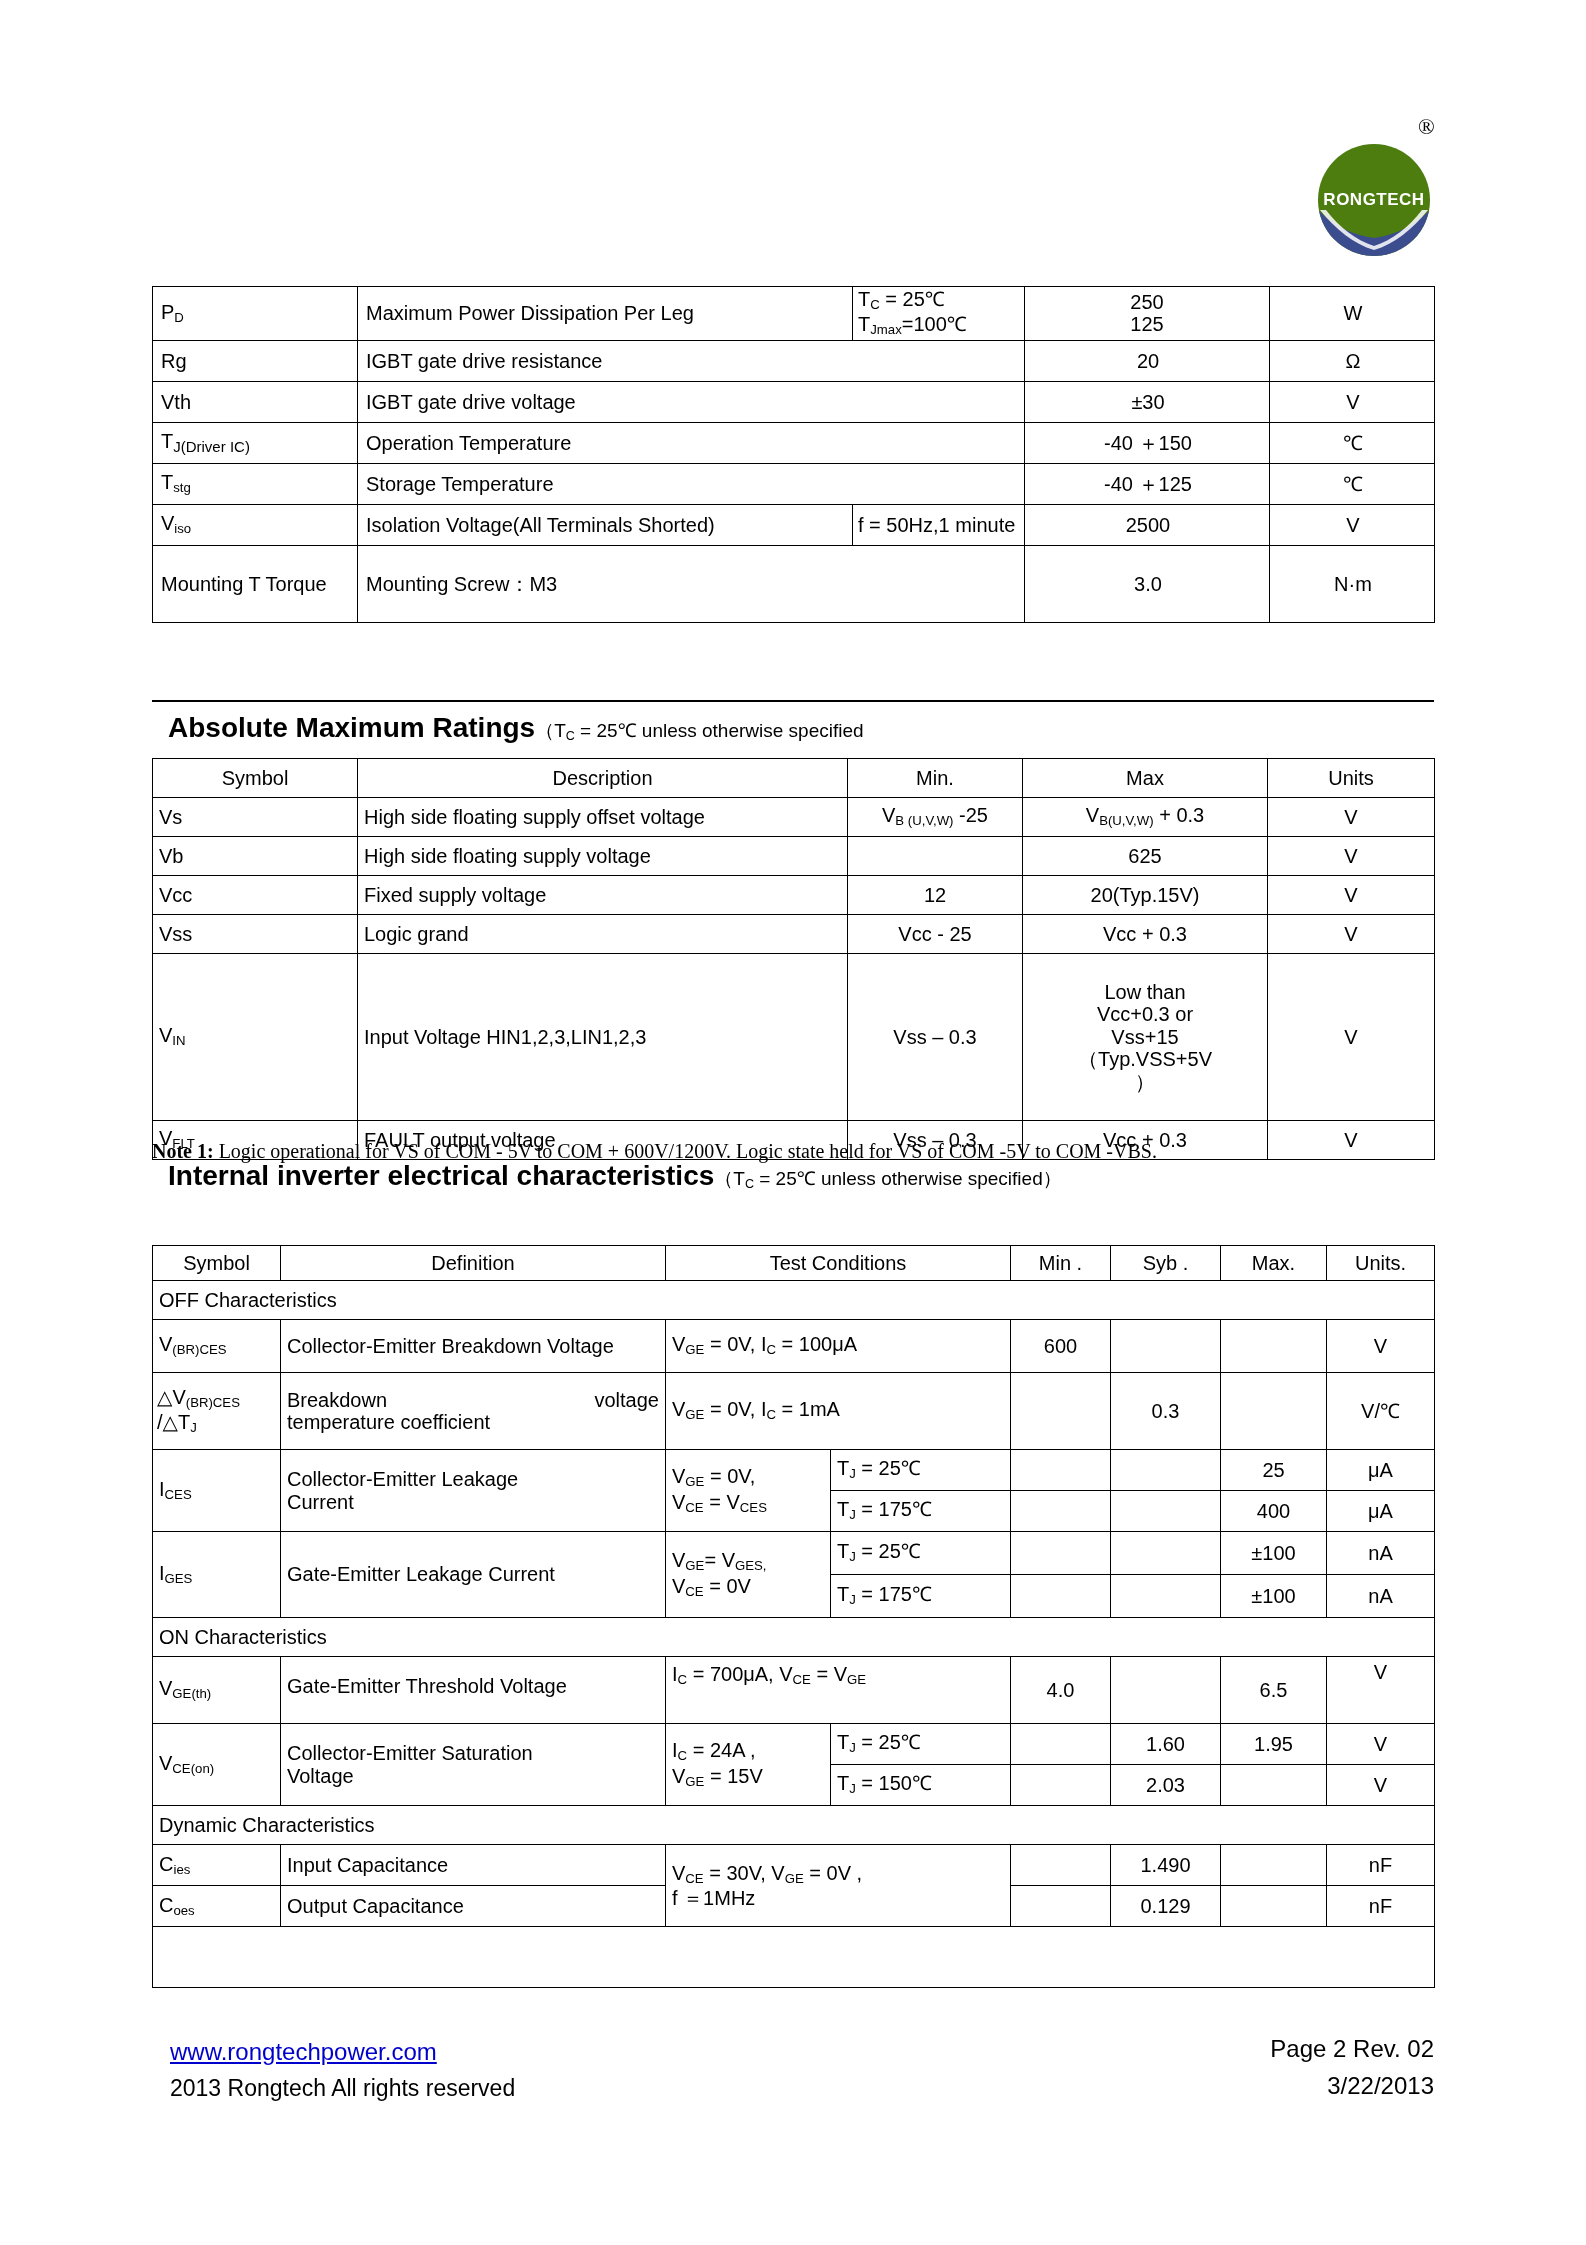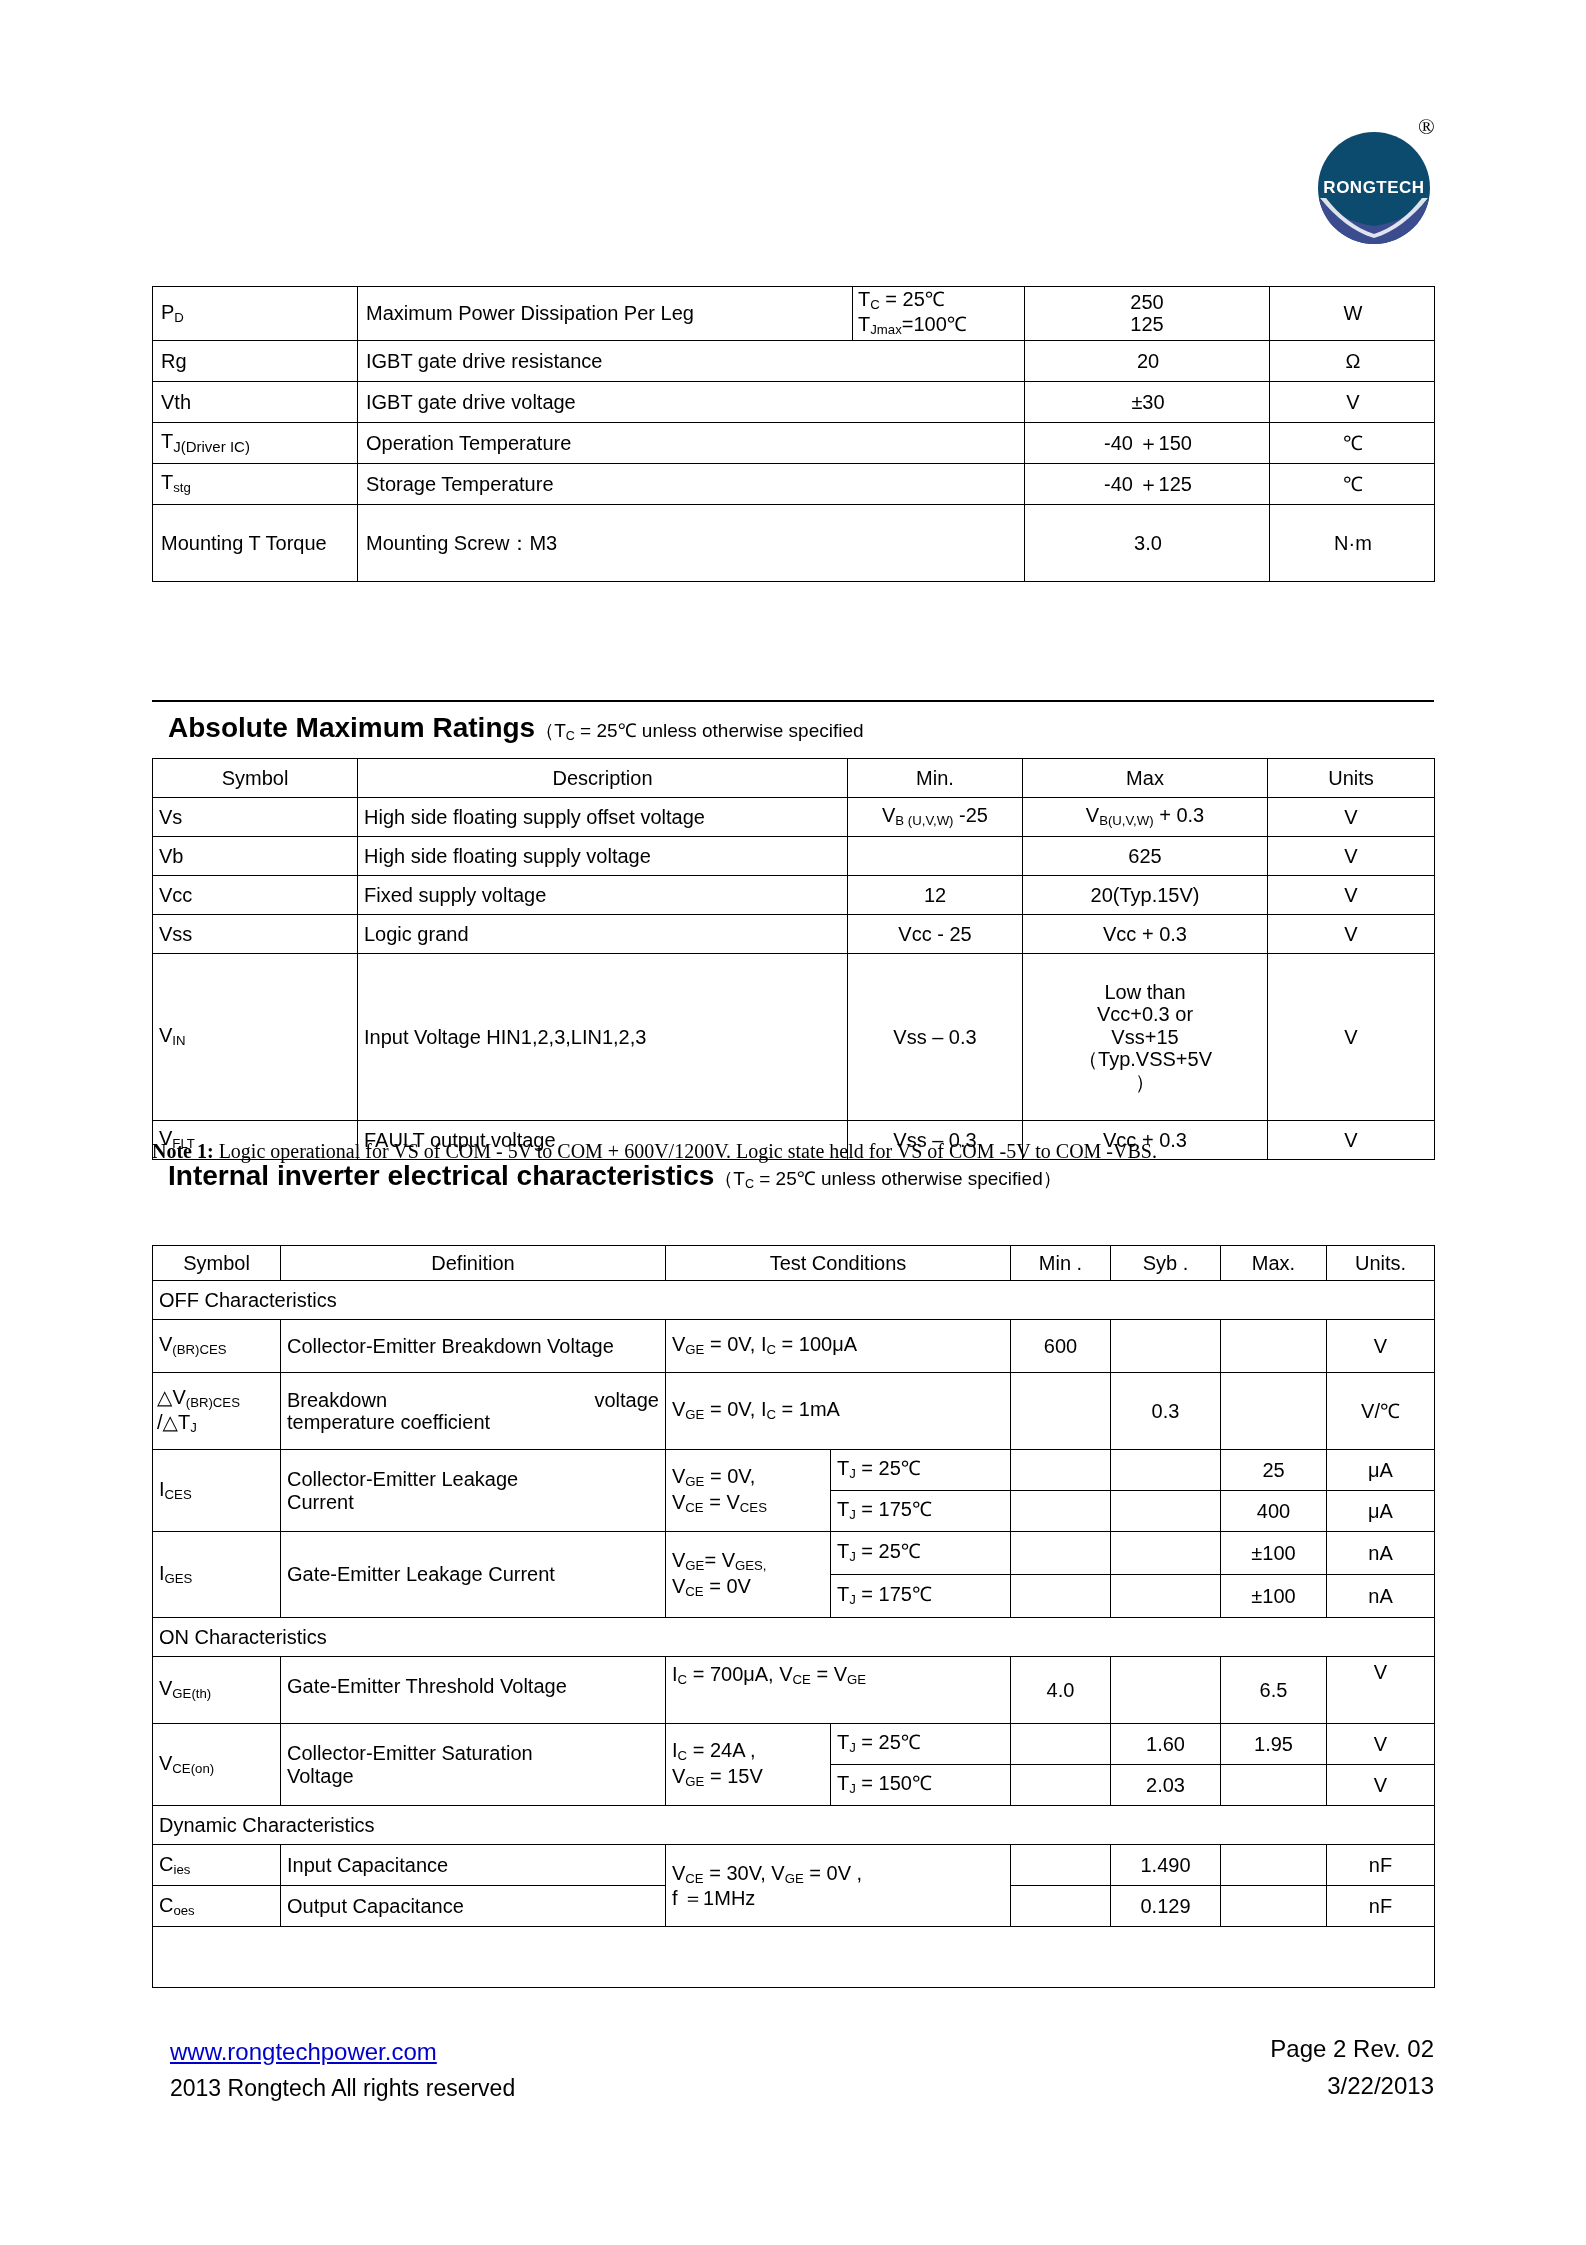--- a/index.html
+++ b/index.html
@@ -25,25 +25,25 @@
   
   .logo-wrap {
     position: absolute;
     left: 1318px;
     top: 132px;
     width: 122px;
     height: 110px;
   }
   .logo-circle {
     position: absolute;
-    left: 0; top: 0;
+    left: 0; top: 12px;
     width: 112px;
     height: 112px;
     border-radius: 50%;
-    background: #0c4a6e;
+    background: #4d7c0f;
     overflow: hidden;
   }
   .logo-text {
     position: absolute;
     left: 0;
     top: 46px;
     width: 112px;
     text-align: center;
     color: #ffffff;
     font-weight: bold;
@@ -247,20 +247,29 @@
 
       <tr>
         <td class="lft">
           <span>T</span><sub>stg</sub>
         </td>
         <td class="lft small" colspan="2">Storage Temperature</td>
         <td class="ctr">-40 ＋125</td>
         <td class="ctr">℃</td>
       </tr>
 
+      <tr>
+        <td class="lft">
+          <span>V</span><sub>iso</sub>
+        </td>
+        <td class="lft small">Isolation Voltage(All Terminals Shorted)</td>
+        <td class="lft" style="padding:1px 5px;">f = 50Hz,1 minute</td>
+        <td class="ctr">2500</td>
+        <td class="ctr">V</td>
+      </tr>
 
       <tr>
         <td class="lft" style="height:72px;">Mounting T Torque</td>
         <td class="lft small" colspan="2">Mounting Screw：M3</td>
         <td class="ctr">3.0</td>
         <td class="ctr">N·m</td>
       </tr>
     </tbody>
   </table>
 

